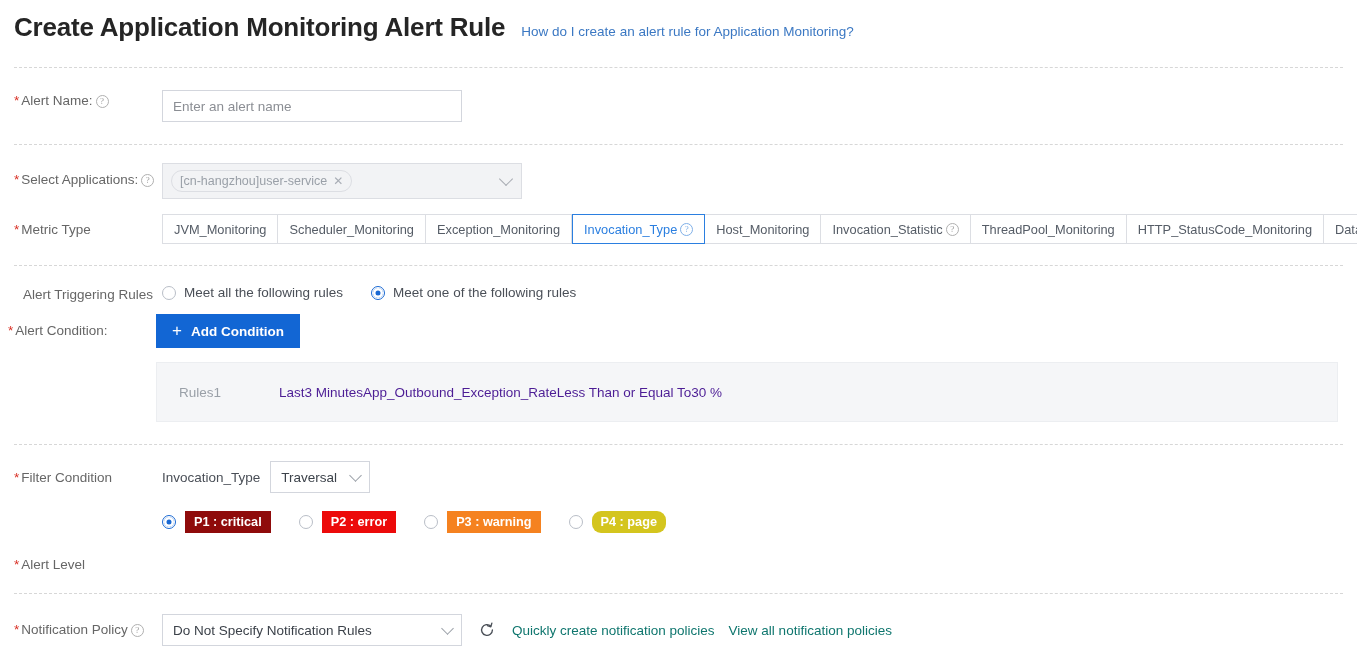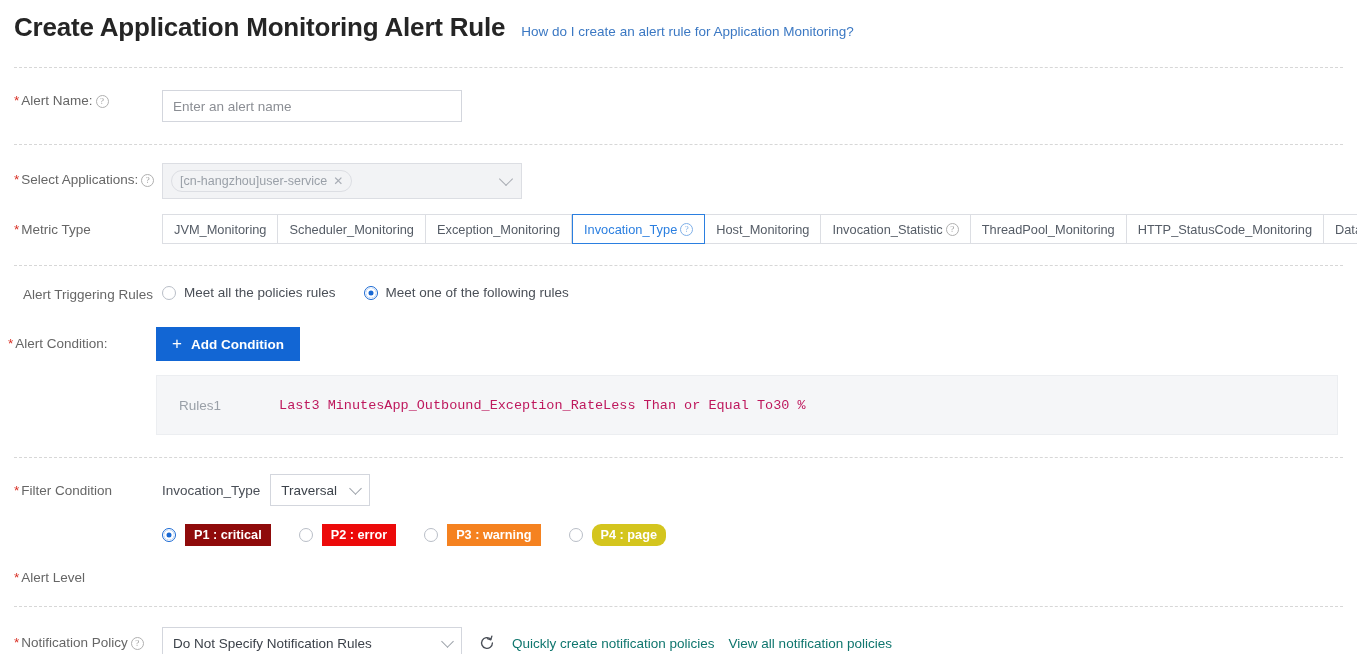--- a/index.html
+++ b/index.html
@@ -122,21 +122,21 @@
     font-size: 17px; font-weight: normal; line-height: 1; margin-top: -1px;
   }
 
   
   .rules-panel {
     margin-top: 14px; width: 1182px; height: 60px;
     background: #f5f6f8; border: 1px solid #eceef1;
     display: flex; align-items: center; padding-left: 22px; gap: 58px;
   }
   .rules-name { font-size: 13.5px; color: #9aa0a8; }
-  .rules-expr { font-size: 13.5px; color: #be185d; font-family: Liberation Mono, monospace; }
+  .rules-expr { font-size: 13.5px; color: #4c1d95; }
 
   
   .filter-wrap { display: flex; align-items: center; gap: 10px; }
   .filter-key { font-size: 13.5px; color: #4a4f57; }
   .select-box {
     position: relative; width: 100px; height: 32px;
     border: 1px solid #d3d6dd; background: #fff;
     display: flex; align-items: center; padding: 0 26px 0 10px;
     font-size: 13.5px; color: #3c424a; cursor: pointer;
   }
@@ -247,31 +247,31 @@
   <div class="divider" style="margin-top:21px;"></div>
 
   <div class="row" style="margin-top:19px;text-align:center;">
     <div class="label" style="padding-top:1px;">
       <span>Alert Triggering Rules</span>
     </div>
     <div class="field">
       <div class="radio-group">
         <div class="radio-item">
           <span class="radio"></span>
-          <span class="radio-label">Meet all the policies rules</span>
+          <span class="radio-label">Meet all the following rules</span>
         </div>
         <div class="radio-item">
           <span class="radio checked"></span>
           <span class="radio-label">Meet one of the following rules</span>
         </div>
       </div>
     </div>
   </div>
 
-  <div class="row" style="margin-top:23px;padding-left:8px;">
+  <div class="row" style="margin-top:10px;padding-left:8px;">
     <div class="label" style="padding-top:8px;">
       <span class="req">*</span><span>Alert Condition:</span>
     </div>
     <div class="field">
       <button class="btn-primary">
         <span class="plus">+</span>
         <span>Add Condition</span>
       </button>
       <div class="rules-panel">
         <div class="rules-name">Rules1</div>

